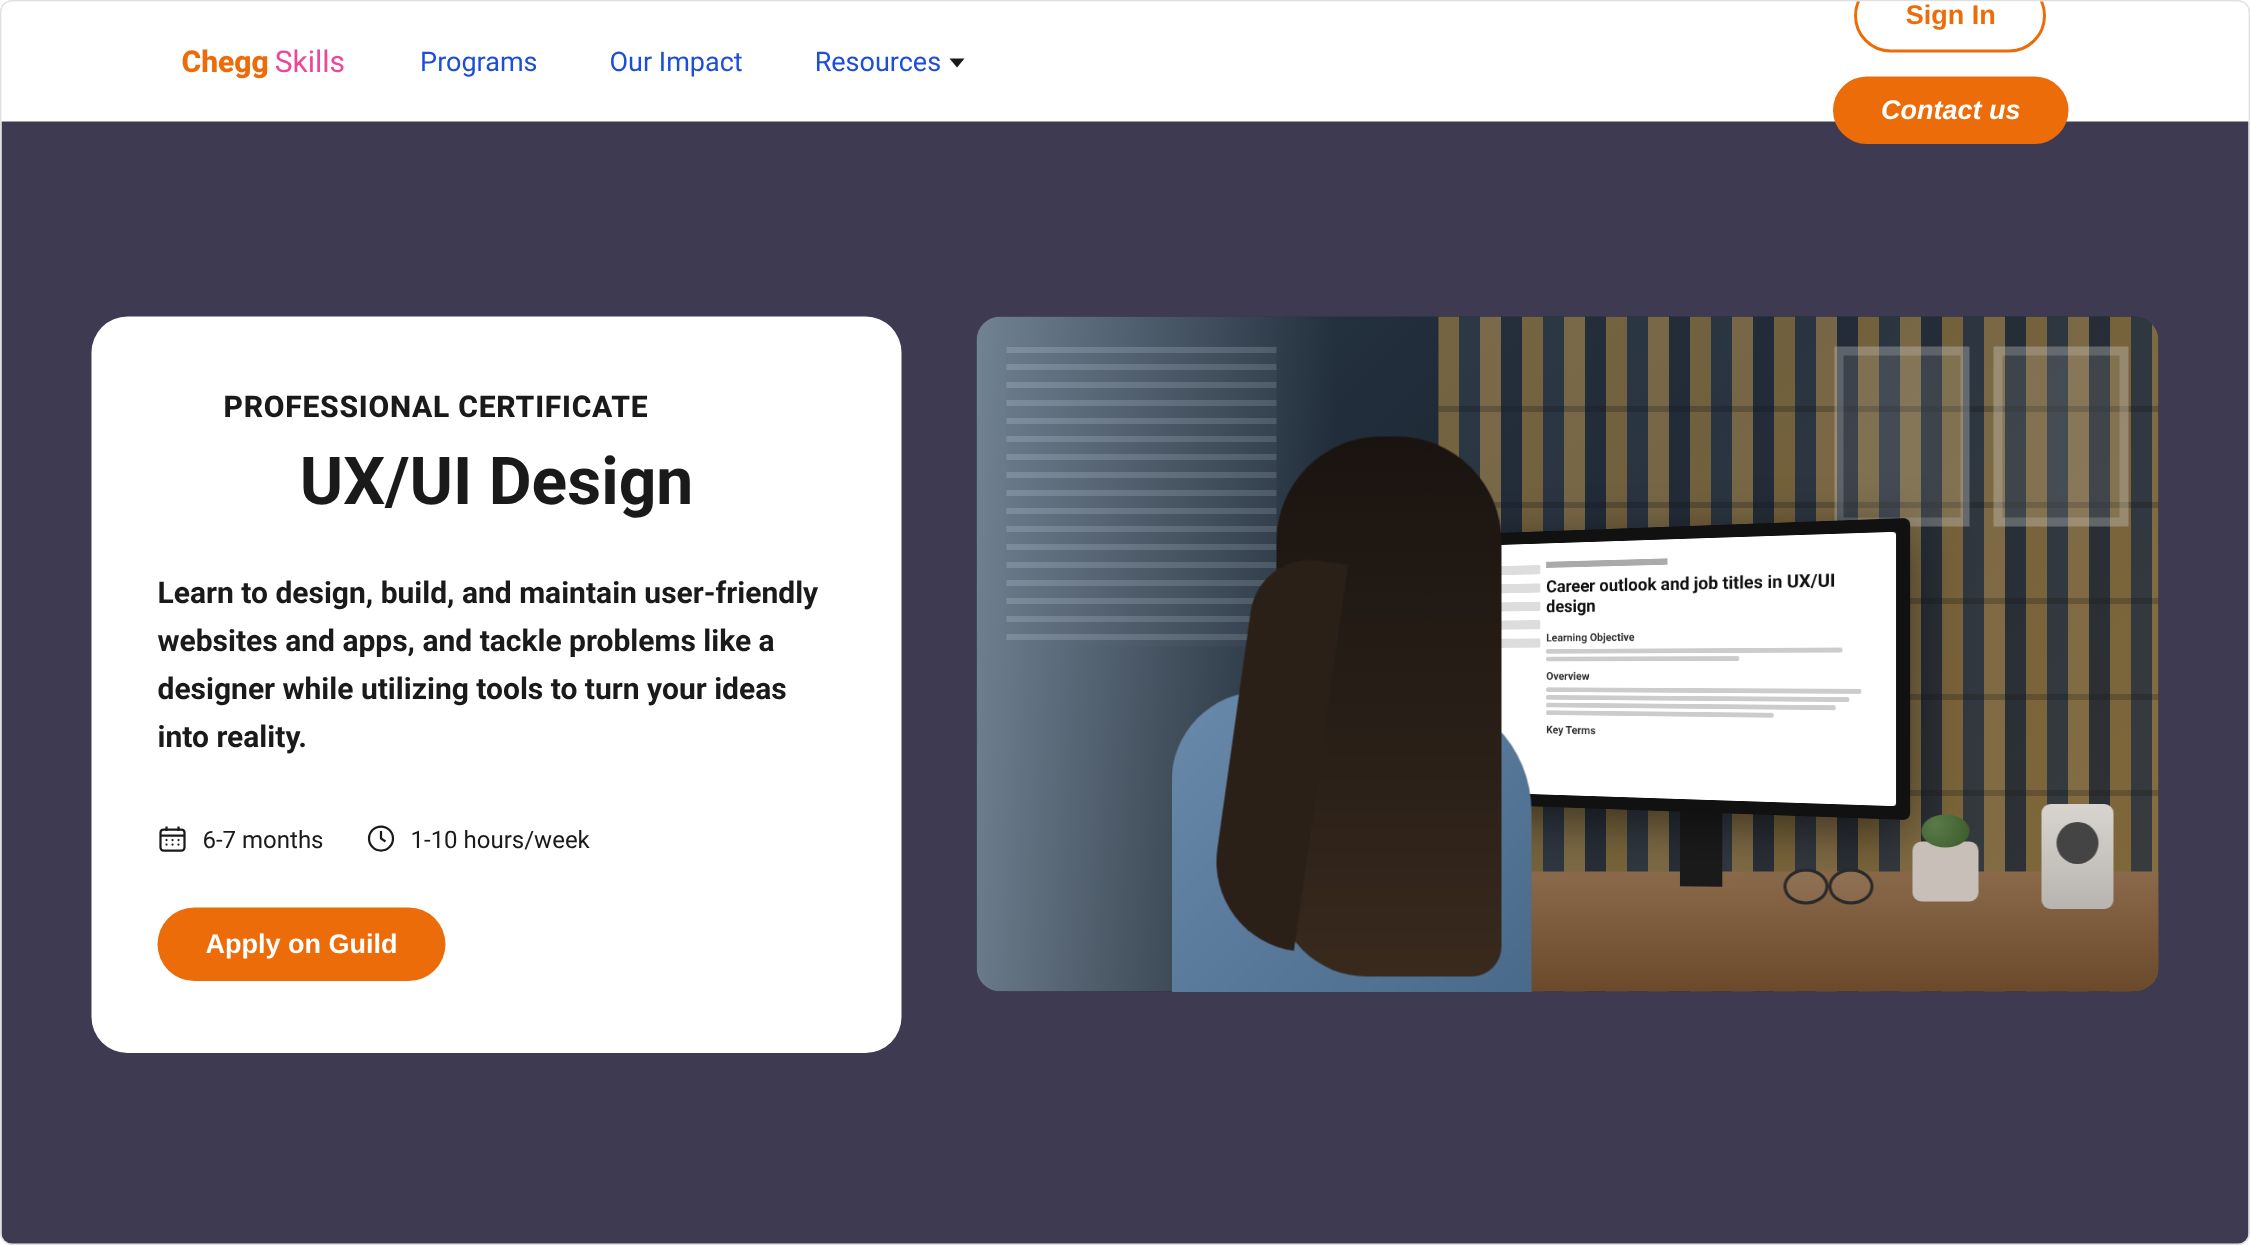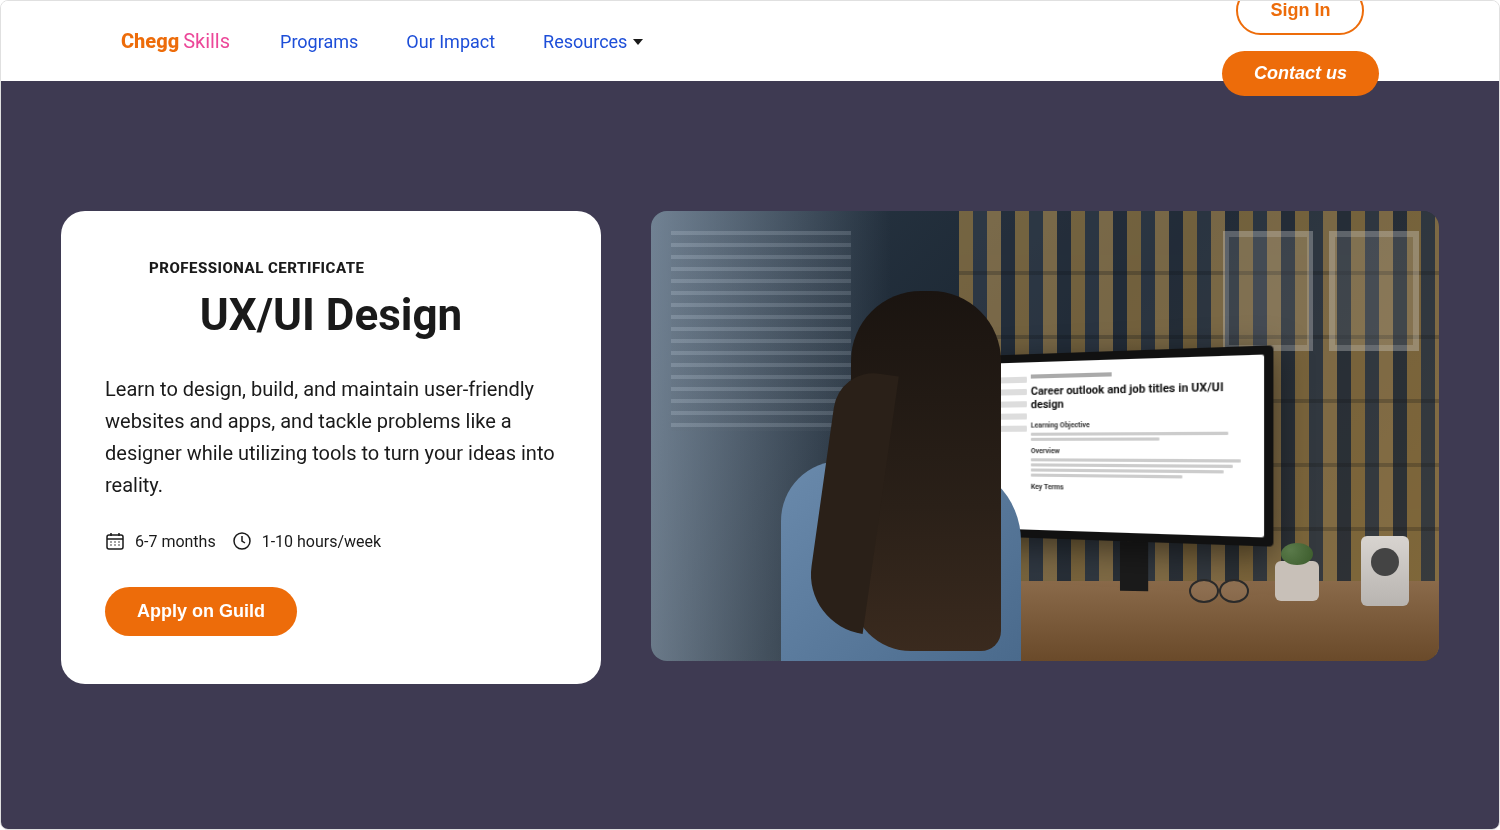--- a/index.html
+++ b/index.html
@@ -116,47 +116,48 @@
 
     .hero-card {
       background: #fff;
       border-radius: 24px;
       padding: 48px 44px;
       width: 540px;
       flex-shrink: 0;
     }
 
     .eyebrow {
-      font-size: 15px;
+      font-size: 20px;
       font-weight: 800;
       letter-spacing: 0.5px;
       color: #1a1a1a;
       margin-bottom: 14px;
       padding-left: 44px;
     }
 
     .hero-title {
       font-size: 44px;
       font-weight: 700;
       color: #1a1a1a;
       margin-bottom: 34px;
       line-height: 1.1;
       text-align: center;
     }
 
     .hero-desc {
       font-size: 20px;
       color: #1a1a1a;
       line-height: 1.6;
-      margin-bottom: 30px;
+      margin-bottom: 42px;
+      font-weight: bold;
     }
 
     .meta-row {
       display: flex;
-      gap: 16px;
+      gap: 28px;
       align-items: center;
       margin-bottom: 36px;
     }
 
     .meta-item {
       display: flex;
       align-items: center;
       gap: 10px;
       font-size: 16px;
       color: #1a1a1a;

